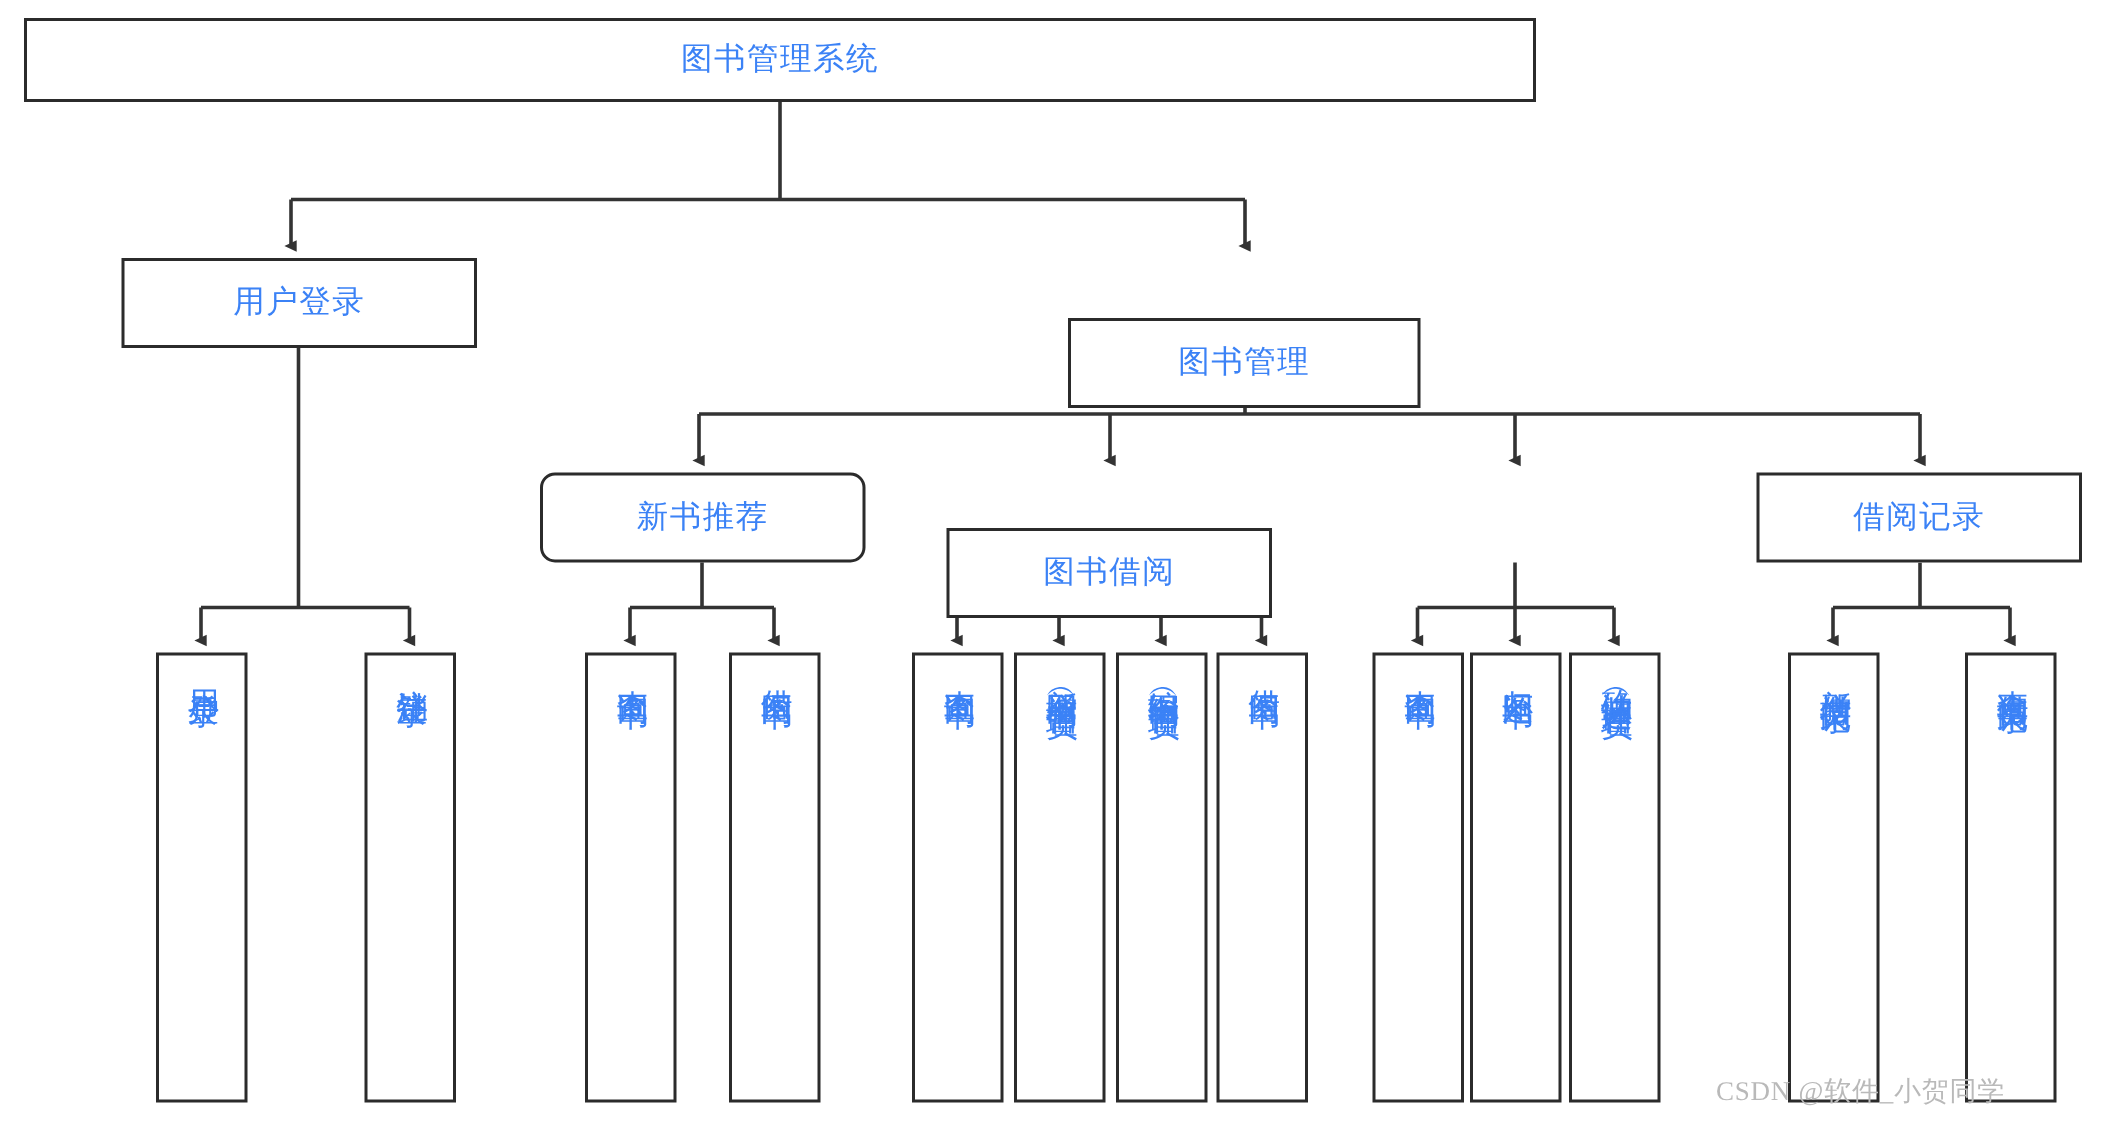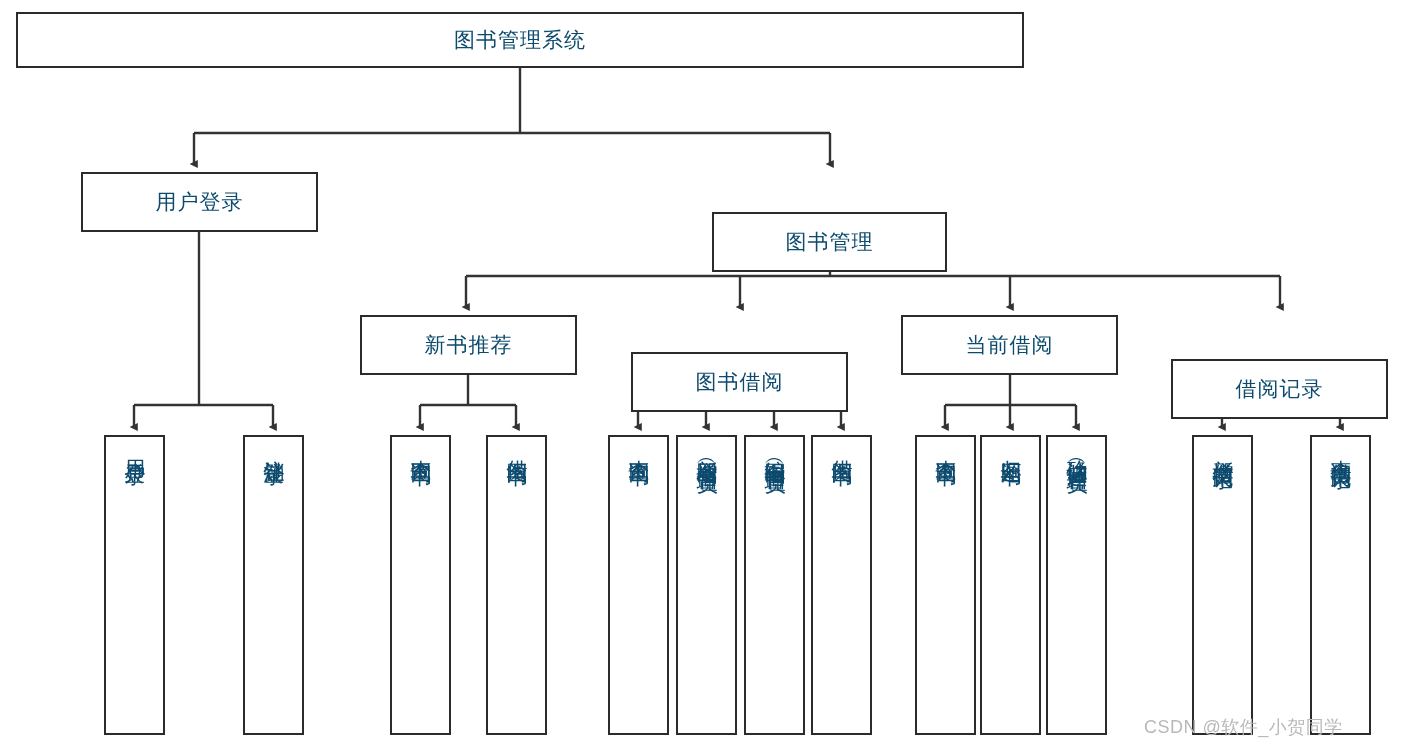--- a/index.html
+++ b/index.html
@@ -27,21 +27,21 @@
     pointer-events: none;
   }
   .node {
     position: absolute;
     box-sizing: border-box;
     border: 2px solid #2b2b2b;
     background: #ffffff;
     display: flex;
     align-items: center;
     justify-content: center;
-    color: #0c4a6e;
+    color: #3b82f6;
     text-align: center;
   }
   .node.h {
     font-size: 21px;
     line-height: 1.1;
     letter-spacing: 1px;
   }
   .node.v {
     writing-mode: vertical-rl;
     text-orientation: upright;
@@ -129,33 +129,30 @@
   </div>
 
   <div class="node h" style="left:81px; top:172px; width:237px; height:60px;">
     <span>用户登录</span>
   </div>
 
   <div class="node h" style="left:712px; top:172px; width:235px; height:60px;margin-top:40px;">
     <span>图书管理</span>
   </div>
 
-  <div class="node h" style="left:360px; top:315px; width:217px; height:60px;">
+  <div class="node h" style="left:360px; top:315px; width:217px; height:60px;border-radius:10px;">
     <span>新书推荐</span>
   </div>
 
   <div class="node h" style="left:631px; top:315px; width:217px; height:60px;margin-top:37px;">
     <span>图书借阅</span>
   </div>
 
-  <div class="node h" style="left:901px; top:315px; width:217px; height:60px;">
-    <span>当前借阅</span>
-  </div>
-
-  <div class="node h" style="left:1171px; top:315px; width:217px; height:60px;margin-top:44px;">
+
+  <div class="node h" style="left:1171px; top:315px; width:217px; height:60px;">
     <span>借阅记录</span>
   </div>
 
   <div class="node v" style="left:104px; top:435px; width:61px; height:300px;">
     <span class="vtext">用户登录</span>
   </div>
 
   <div class="node v" style="left:243px; top:435px; width:61px; height:300px;">
     <span class="vtext">注销登录</span>
   </div>
@@ -197,15 +194,15 @@
   </div>
 
   <div class="node v" style="left:1192px; top:435px; width:61px; height:300px;">
     <span class="vtext">新增借阅记录</span>
   </div>
 
   <div class="node v" style="left:1310px; top:435px; width:61px; height:300px;">
     <span class="vtext">查询借阅记录</span>
   </div>
 
-  <div class="watermark" style="left:1144px; top:715px;">CSDN @软件_小贺同学</div>
+  <div class="watermark" style="left:1144px; top:715px;font-family:Liberation Serif, serif;">CSDN @软件_小贺同学</div>
 
 </div>
 
 </body></html>

